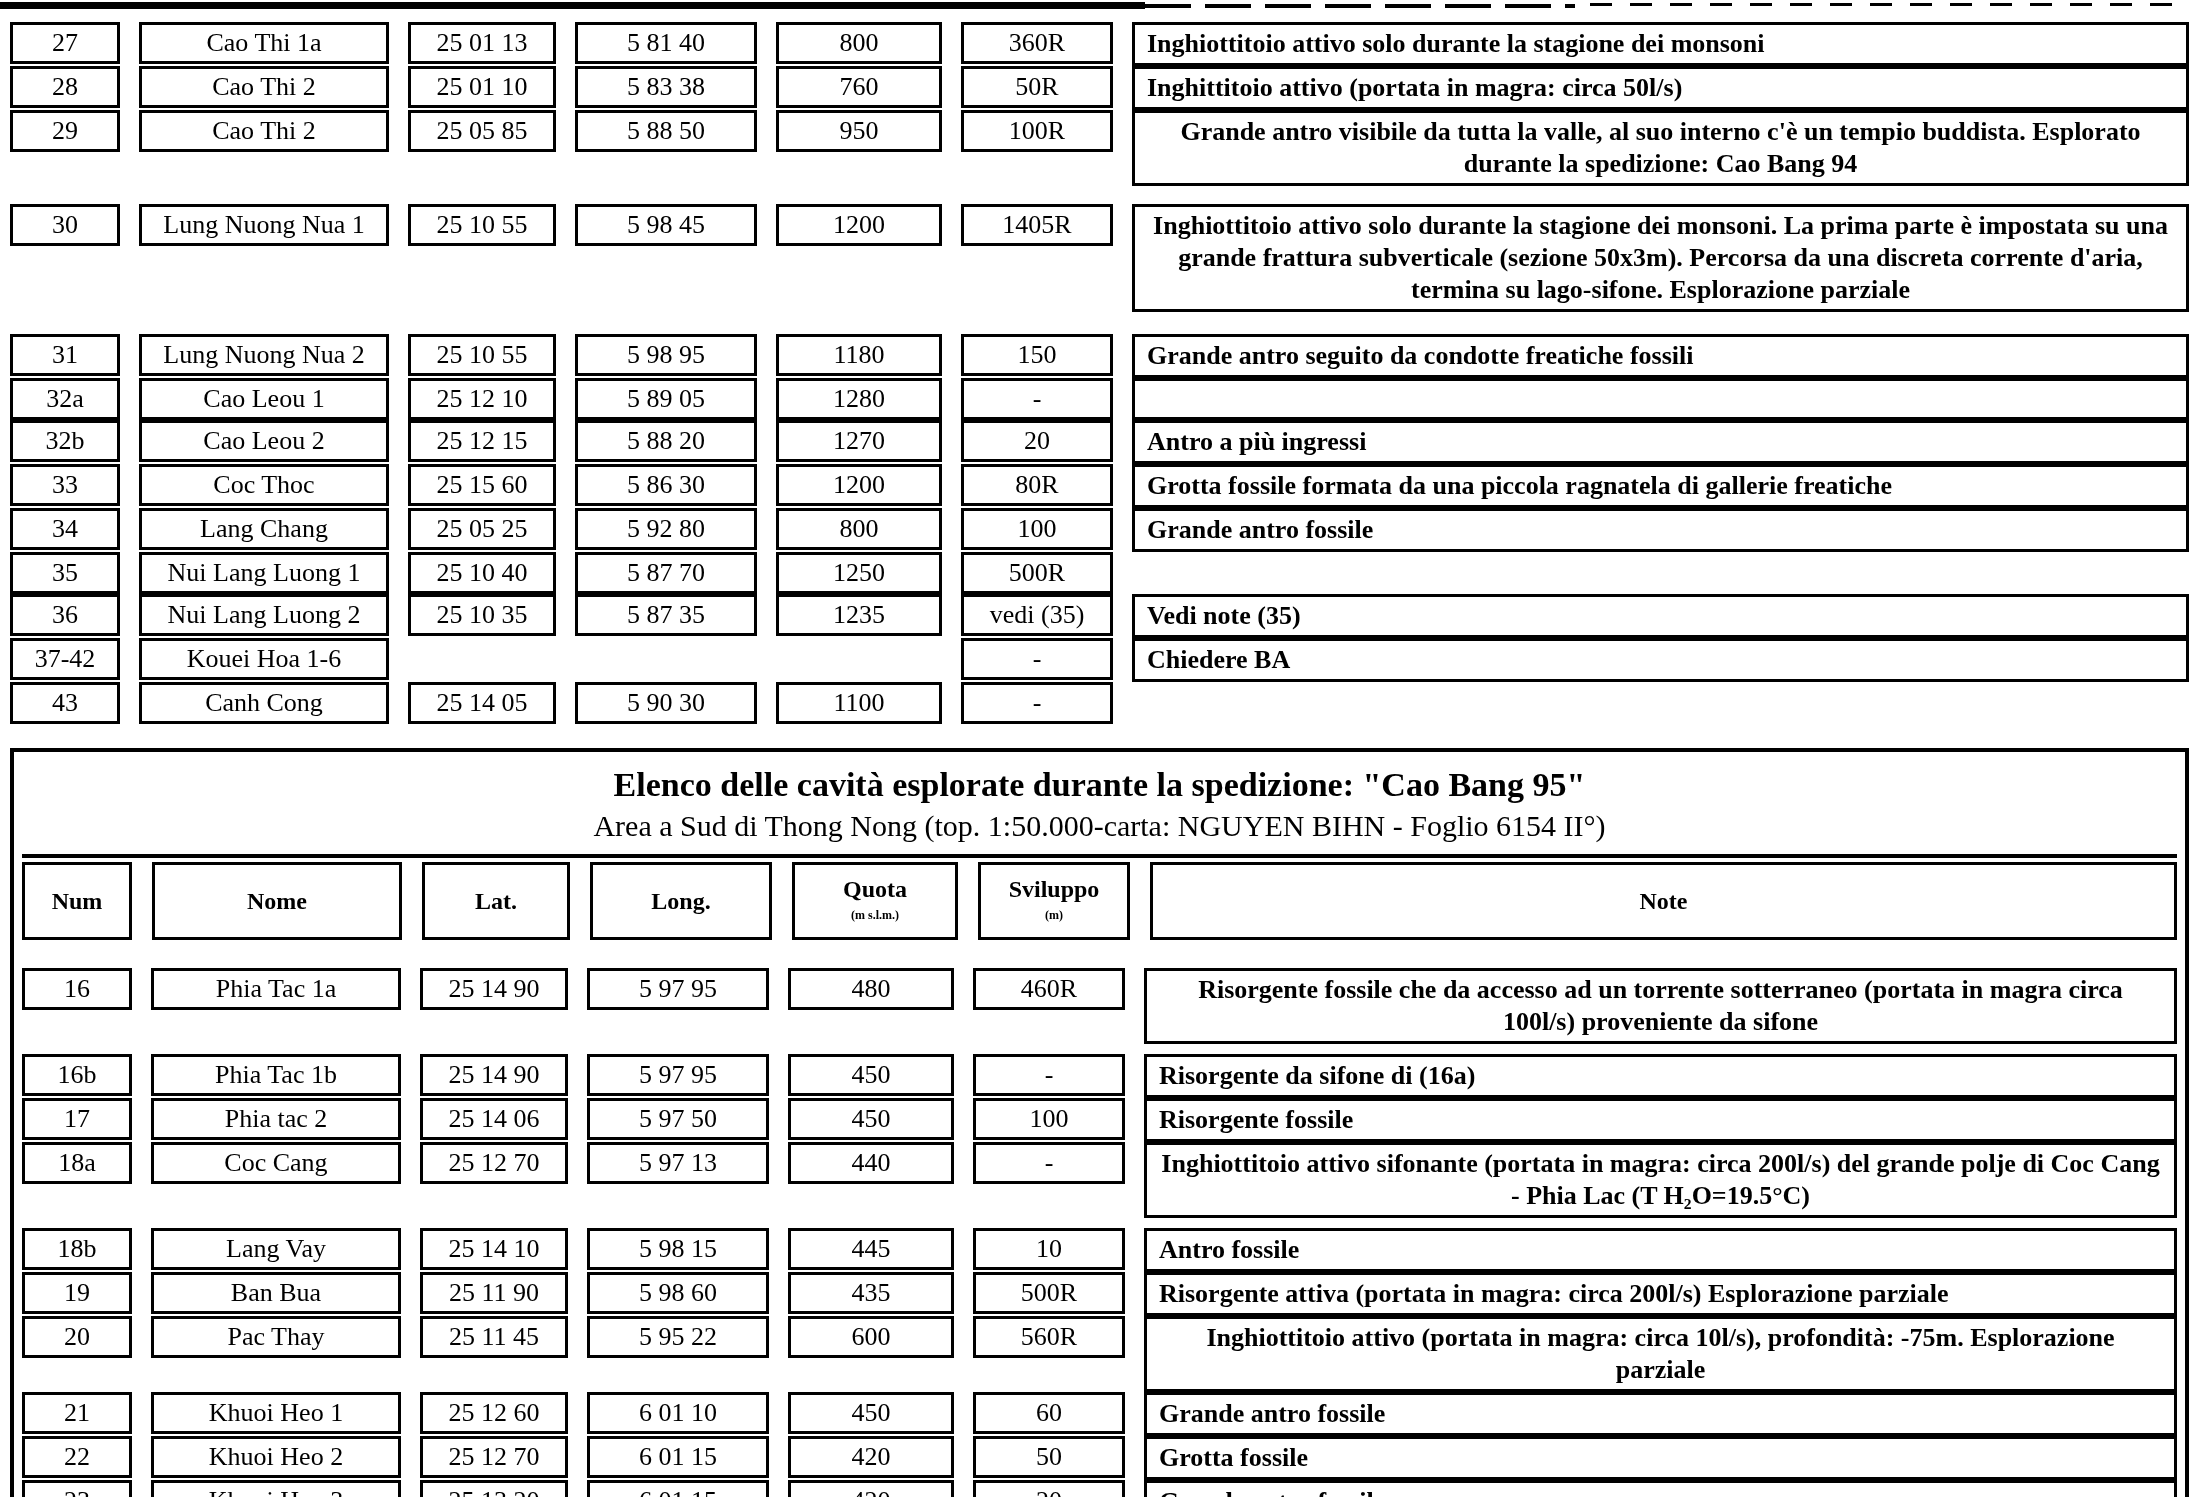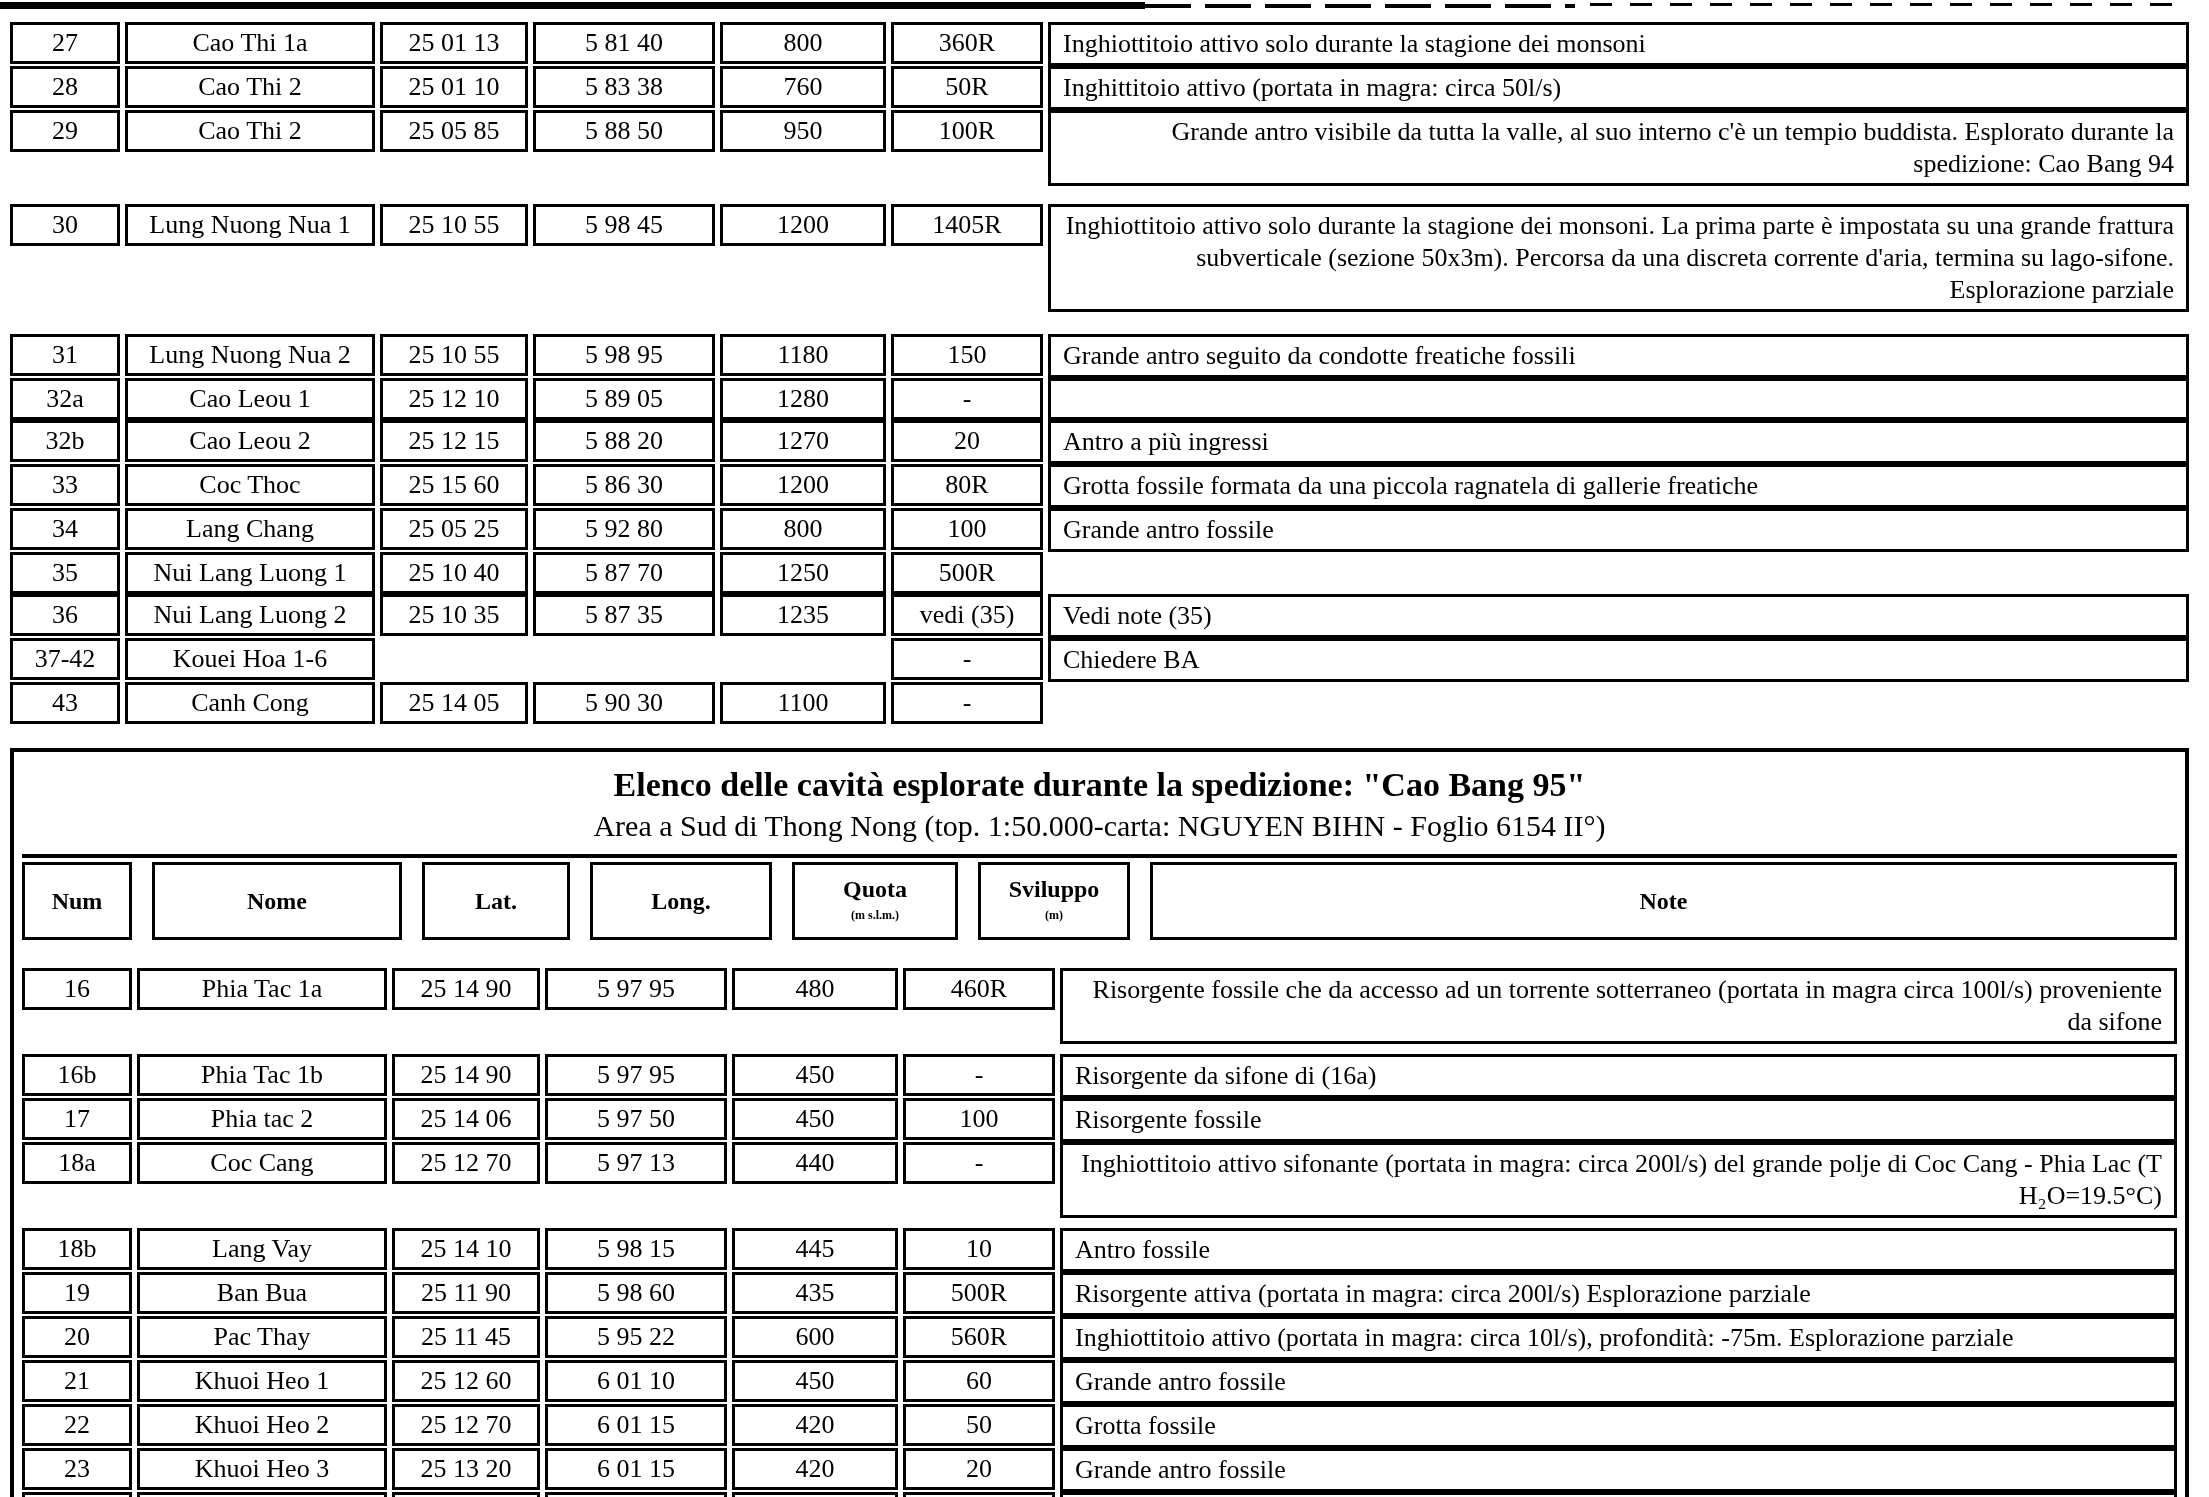--- a/index.html
+++ b/index.html
@@ -15,37 +15,38 @@
   .scan-top { position: absolute; top: 2px; left: 0; width: 1145px; height: 7px; background: #000; }
   .scan-top2 { position: absolute; top: 4px; left: 1145px; width: 430px; height: 4px;
                background: repeating-linear-gradient(90deg, #000 0 46px, #fff 46px 60px); }
   .scan-top3 { position: absolute; top: 3px; left: 1590px; width: 600px; height: 3px;
                background: repeating-linear-gradient(90deg, #000 0 22px, #fff 22px 40px); }
 
   
   .row {
     display: grid;
     grid-template-columns: 110px 250px 148px 182px 166px 152px 1fr;
-    column-gap: 5px;
+    column-gap: 19px;
     align-items: start;
   }
   .cell {
     border: 3px solid #000;
     background: #fff;
     min-height: 42px;
     display: flex; align-items: center; justify-content: center;
     font-size: 26px; line-height: 32px;
     padding: 2px 6px;
     text-align: center;
     width: 100%;
   }
   .c-note {
     justify-content: flex-start;
-    text-align: right;
+    text-align: center;
     padding: 3px 12px;
+    font-weight: bold;
   }
   .mid-empty .c-lat, .mid-empty .c-long, .mid-empty .c-quota { border-color: transparent; }
 
   .block { margin: 0; }
   .t1 { margin-top: 6px; }
   .t1 .blockA { margin-bottom: 18px; }
   .t1 .blockB { margin-bottom: 22px; }
 
   
   .t2box {

